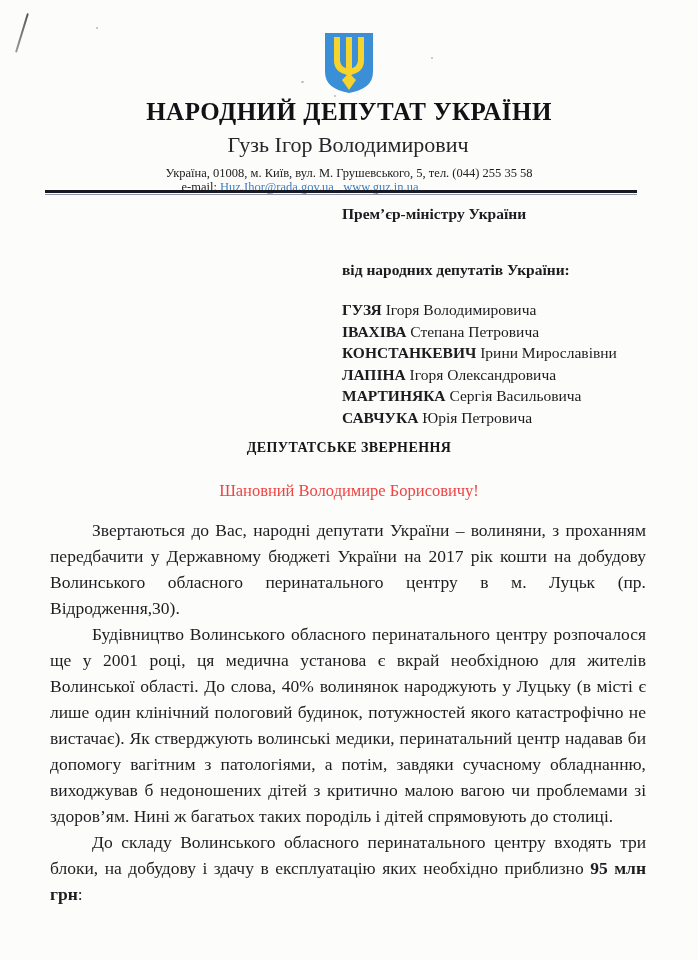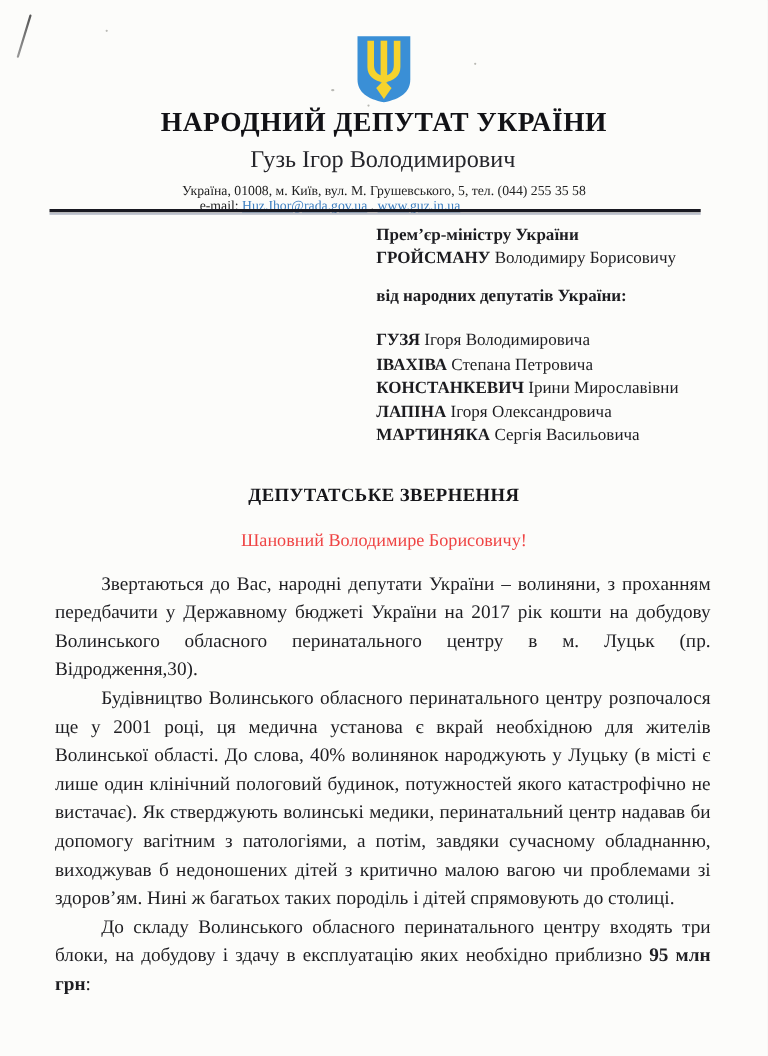--- a/index.html
+++ b/index.html
@@ -64,21 +64,21 @@
   }
   .deputies{
     position:absolute;left:342px;top:299px;
     font-size:15.5px;line-height:21.6px;color:#1c1c20;
   }
   .deputies .b{font-weight:bold;}
 
   
   .doc-heading{
     position:absolute;left:0;top:440px;width:698px;text-align:center;
-    font-size:17px;font-weight:bold;letter-spacing:.4px;color:#16161a;
+    font-size:14px;font-weight:bold;letter-spacing:.4px;color:#16161a;
   }
   .salutation{
     position:absolute;left:0;top:481px;width:698px;text-align:center;
     font-size:16.5px;color:#ef4444;
   }
 
   
   .body-text{
     position:absolute;left:50px;top:517px;width:596px;
     font-size:17.5px;line-height:26px;text-align:justify;color:#1e1e22;
@@ -114,31 +114,31 @@
   <div class="lh-address">Україна, 01008, м. Київ, вул. М. Грушевського, 5, тел. (044) 255 35 58</div>
   <div class="lh-email"><span>e-mail: </span><span class="link">Huz.Ihor@rada.gov.ua</span><span> , </span><span class="link">www.guz.in.ua</span></div>
 
   <div class="rule">
     <div class="r1"></div>
       <div class="r2"></div>
   </div>
 
   <div class="recipient">
     <div class="b">Прем’єр-міністру України</div>
-    <div><span class="b">ГРОЙСМАНУ</span><span> Володимиру Борисовичу</span></div>
   </div>
 
   <div class="from-label">від народних депутатів України:</div>
 
   <div class="deputies">
     <div><span class="b">ГУЗЯ</span><span> Ігоря Володимировича</span></div>
     <div><span class="b">ІВАХІВА</span><span> Степана Петровича</span></div>
     <div><span class="b">КОНСТАНКЕВИЧ</span><span> Ірини Мирославівни</span></div>
     <div><span class="b">ЛАПІНА</span><span> Ігоря Олександровича</span></div>
     <div><span class="b">МАРТИНЯКА</span><span> Сергія Васильовича</span></div>
+    <div><span class="b">САВЧУКА</span><span> Юрія Петровича</span></div>
   </div>
 
   <div class="doc-heading">ДЕПУТАТСЬКЕ ЗВЕРНЕННЯ</div>
   <div class="salutation">Шановний Володимире Борисовичу!</div>
 
   <div class="body-text">
     <p>Звертаються до Вас, народні депутати України – волиняни, з проханням передбачити у Державному бюджеті України на 2017 рік кошти на добудову Волинського обласного перинатального центру в м. Луцьк (пр. Відродження,30).</p>
     <p>Будівництво Волинського обласного перинатального центру розпочалося ще у 2001 році, ця медична установа є вкрай необхідною для жителів Волинської області. До слова, 40% волинянок народжують у Луцьку (в місті є лише один клінічний пологовий будинок, потужностей якого катастрофічно не вистачає). Як стверджують волинські медики, перинатальний центр надавав би допомогу вагітним з патологіями, а потім, завдяки сучасному обладнанню, виходжував б недоношених дітей з критично малою вагою чи проблемами зі здоров’ям. Нині ж багатьох таких породіль і дітей спрямовують до столиці.</p>
     <p><span>До складу Волинського обласного перинатального центру входять три блоки, на добудову і здачу в експлуатацію яких необхідно приблизно </span><span class="b">95 млн грн</span><span>:</span></p>
   </div>

